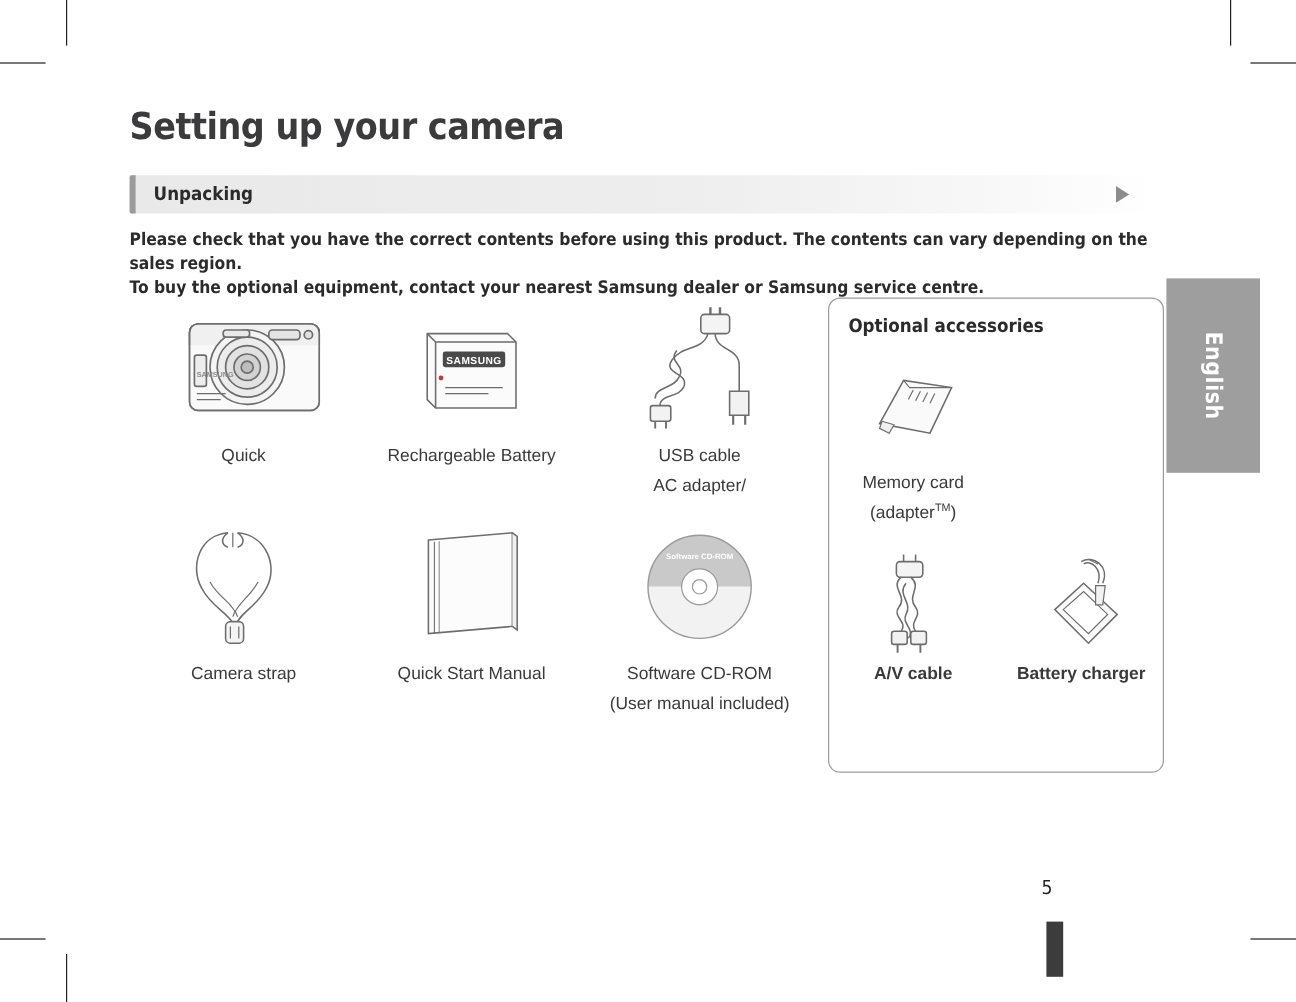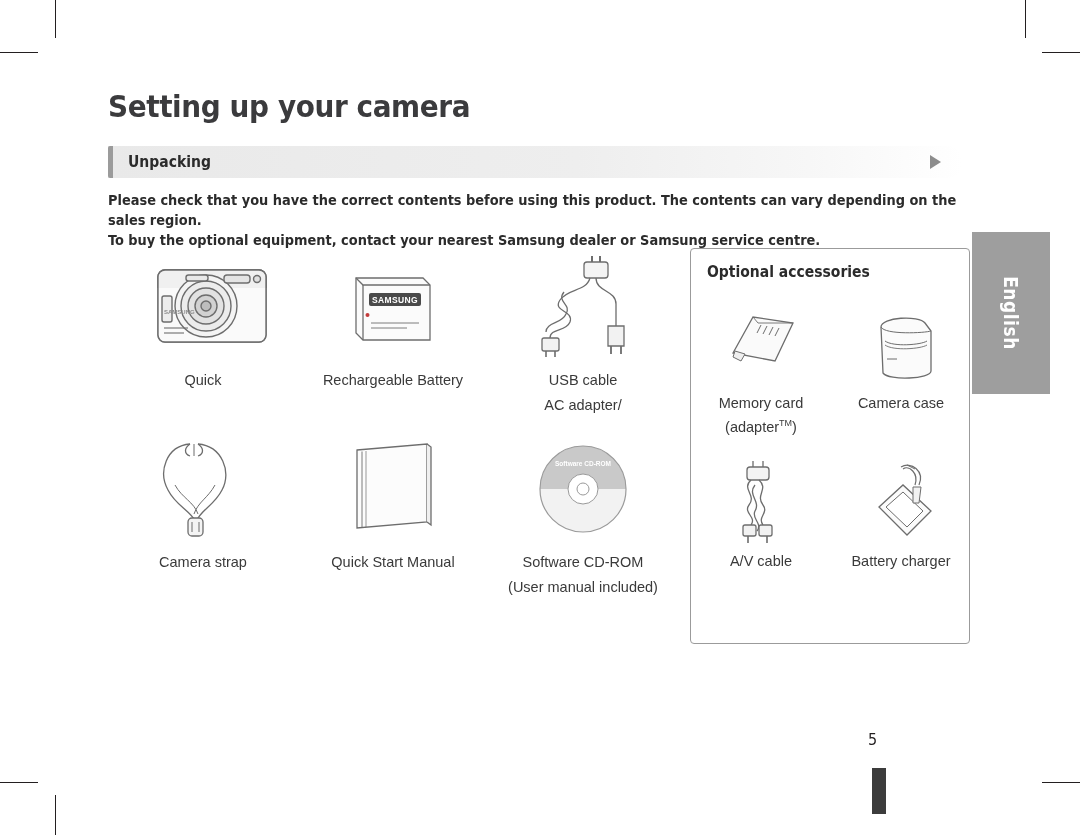--- a/index.html
+++ b/index.html
@@ -117,21 +117,21 @@
   .row2 .art { height: 116px; }
 
   
   .opt-box {
     position: absolute;
     left: 690px;
     top: 248px;
     width: 280px;
     height: 396px;
     border: 1.6px solid #9b9b9b;
-    border-radius: 4px;
+    border-radius: 10px;
     box-sizing: border-box;
   }
   .opt-title {
     position: absolute;
     left: 16px;
     top: 14px;
     font-size: 15.5px;
     font-weight: bold;
     color: #2b2b2b;
     font-family: "DejaVu Sans Condensed", "Liberation Sans Narrow", "Liberation Sans", sans-serif;
@@ -143,21 +143,21 @@
     width: 280px;
   }
   .opt-row { display: flex; }
   .opt-item { width: 140px; text-align: center; }
   .opt-item .art { height: 96px; position: relative; }
   .opt-item .cap {
     font-size: 14.5px;
     line-height: 20px;
     color: #3a3a3a;
   }
-  .opt-row2 { margin-top: 18px; }
+  .opt-row2 { margin-top: 18px; font-weight: bold; }
 
   sup.tm { font-size: 9px; vertical-align: super; }
 
   
   .lang-tab {
     position: absolute;
     left: 972px;
     top: 232px;
     width: 78px;
     height: 162px;
@@ -372,34 +372,20 @@
                 <path d="M52 20 L57 26 L92 26" stroke-width="0.9"></path>
                 <path d="M60 28 L56 36 M66 29 L62 37 M72 30 L68 38 M78 31 L74 39" stroke-width="1"></path>
                 <path d="M34 54 L44 57 L40 64 L32 60 Z" fill="#efefef" stroke-width="1"></path>
               </g>
             </svg>
           </div>
           <div class="cap">Memory card</div>
           <div class="cap"><span>(adapter</span><sup class="tm">TM</sup><span>)</span></div>
         </div>
 
-        <div class="opt-item">
-          <div class="art">
-            <svg width="120" height="96" viewBox="0 0 120 96">
-              <g fill="none" stroke="#6d6d6d" stroke-width="1.3">
-                <path d="M40 30 C 40 20, 78 18, 84 26 L90 34 L90 74 C 90 82, 48 84, 42 76 Z" fill="#fbfbfb"></path>
-                <path d="M40 30 C 44 38, 84 36, 90 34" stroke-width="1"></path>
-                <path d="M44 44 C 52 50, 80 48, 86 44" stroke-width="1"></path>
-                <path d="M44 48 C 52 54, 80 52, 86 48" stroke-width="0.9"></path>
-                <path d="M46 62 L56 62" stroke-width="1"></path>
-              </g>
-            </svg>
-          </div>
-          <div class="cap">Camera case</div>
-        </div>
       </div>
 
       <div class="opt-row opt-row2">
 
         <div class="opt-item">
           <div class="art">
             <svg width="120" height="96" viewBox="0 0 120 96">
               <g fill="none" stroke="#6d6d6d" stroke-width="1.3">
                 <path d="M52 6 L52 12 M62 6 L62 12"></path>
                 <rect x="46" y="12" width="22" height="13" rx="3" fill="#f4f4f4"></rect>

